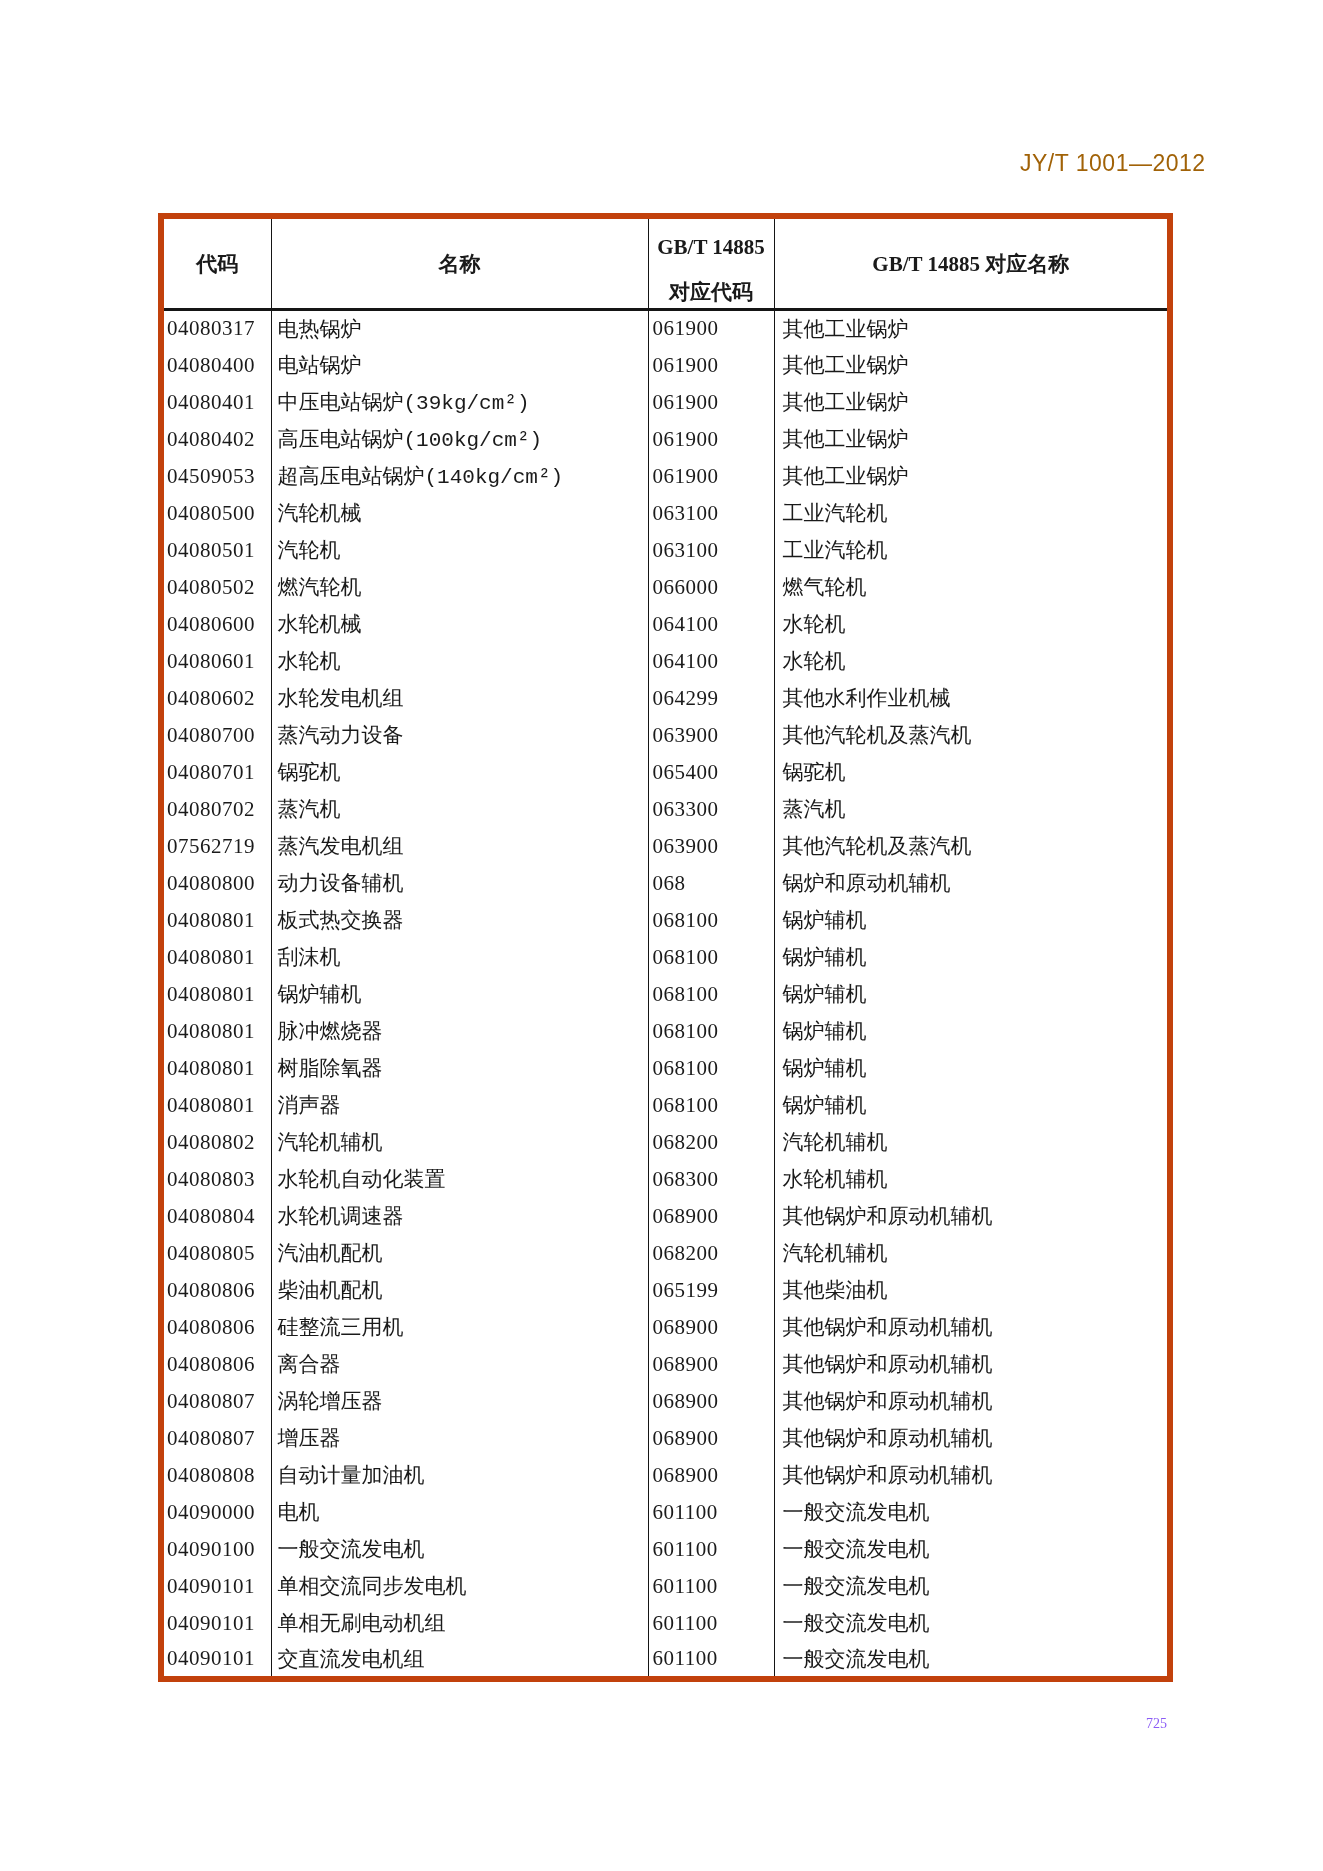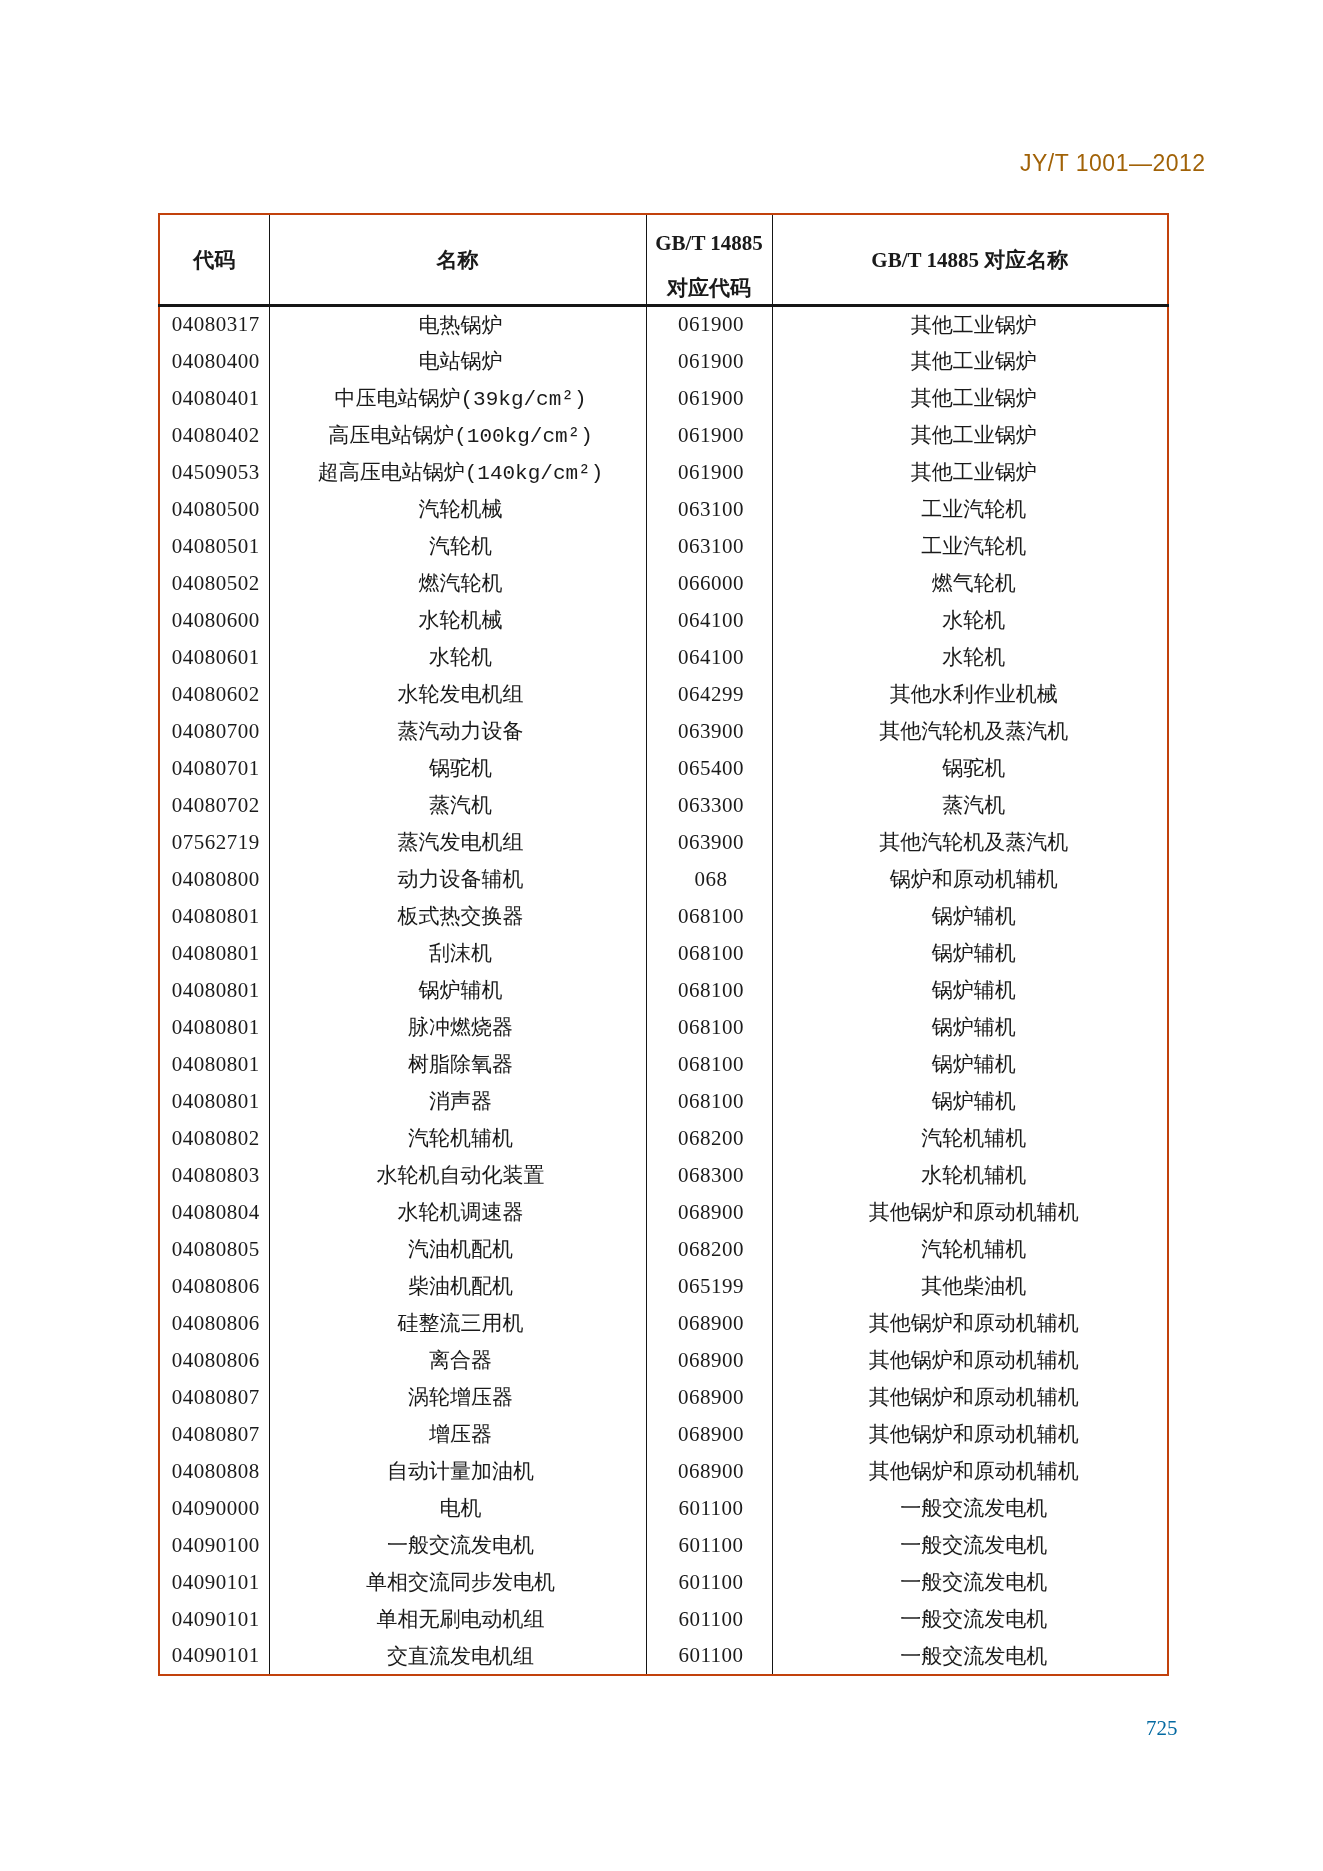--- a/index.html
+++ b/index.html
@@ -21,54 +21,54 @@
     letter-spacing: 0.5px;
     color: #a16207;
     white-space: nowrap;
   }
   table.mapping {
     position: absolute;
     left: 158px; top: 213px;
     width: 1009px;
     border-collapse: collapse;
     table-layout: fixed;
-    border: 2px solid #c2410c;
+    border: 6px solid #c2410c;
   }
   col.c1 { width: 110px; }
   col.c2 { width: 377px; }
   col.c3 { width: 126px; }
   col.c4 { width: 396px; }
   thead tr { height: 72px; }
   th {
     border-bottom: 3px solid #151515;
     font-size: 21px;
     font-weight: bold;
     text-align: center;
     vertical-align: middle;
     padding: 0;
   }
   th + th, td + td { border-left: 1.5px solid #151515; }
   .gbt-code-header div { line-height: 1.55; margin-top: 12px; }
-  tbody tr { height: 37px; text-align: center; }
+  tbody tr { height: 37px; }
   td {
     font-size: 21px;
     vertical-align: middle;
     padding: 0;
     white-space: nowrap;
     overflow: hidden;
   }
   td.cell-code      { padding-left: 3px;  letter-spacing: 0.5px; }
   td.cell-name      { padding-left: 6px; font-family: Liberation Mono, monospace; }
   td.cell-gbt-code  { padding-left: 4px;  letter-spacing: 0.5px; }
   td.cell-gbt-name  { padding-left: 8px; }
   .page-number {
     position: absolute;
     top: 1716px; left: 1146px;
-    font-size: 21px;
-    color: #0369a1;
+    font-size: 14px;
+    color: #8b5cf6;
   }
 </style>
 </head>
 <body>
 
 <div class="doc-number">JY/T 1001—2012</div>
 
 <table class="mapping">
   <colgroup>
     <col class="c1">

